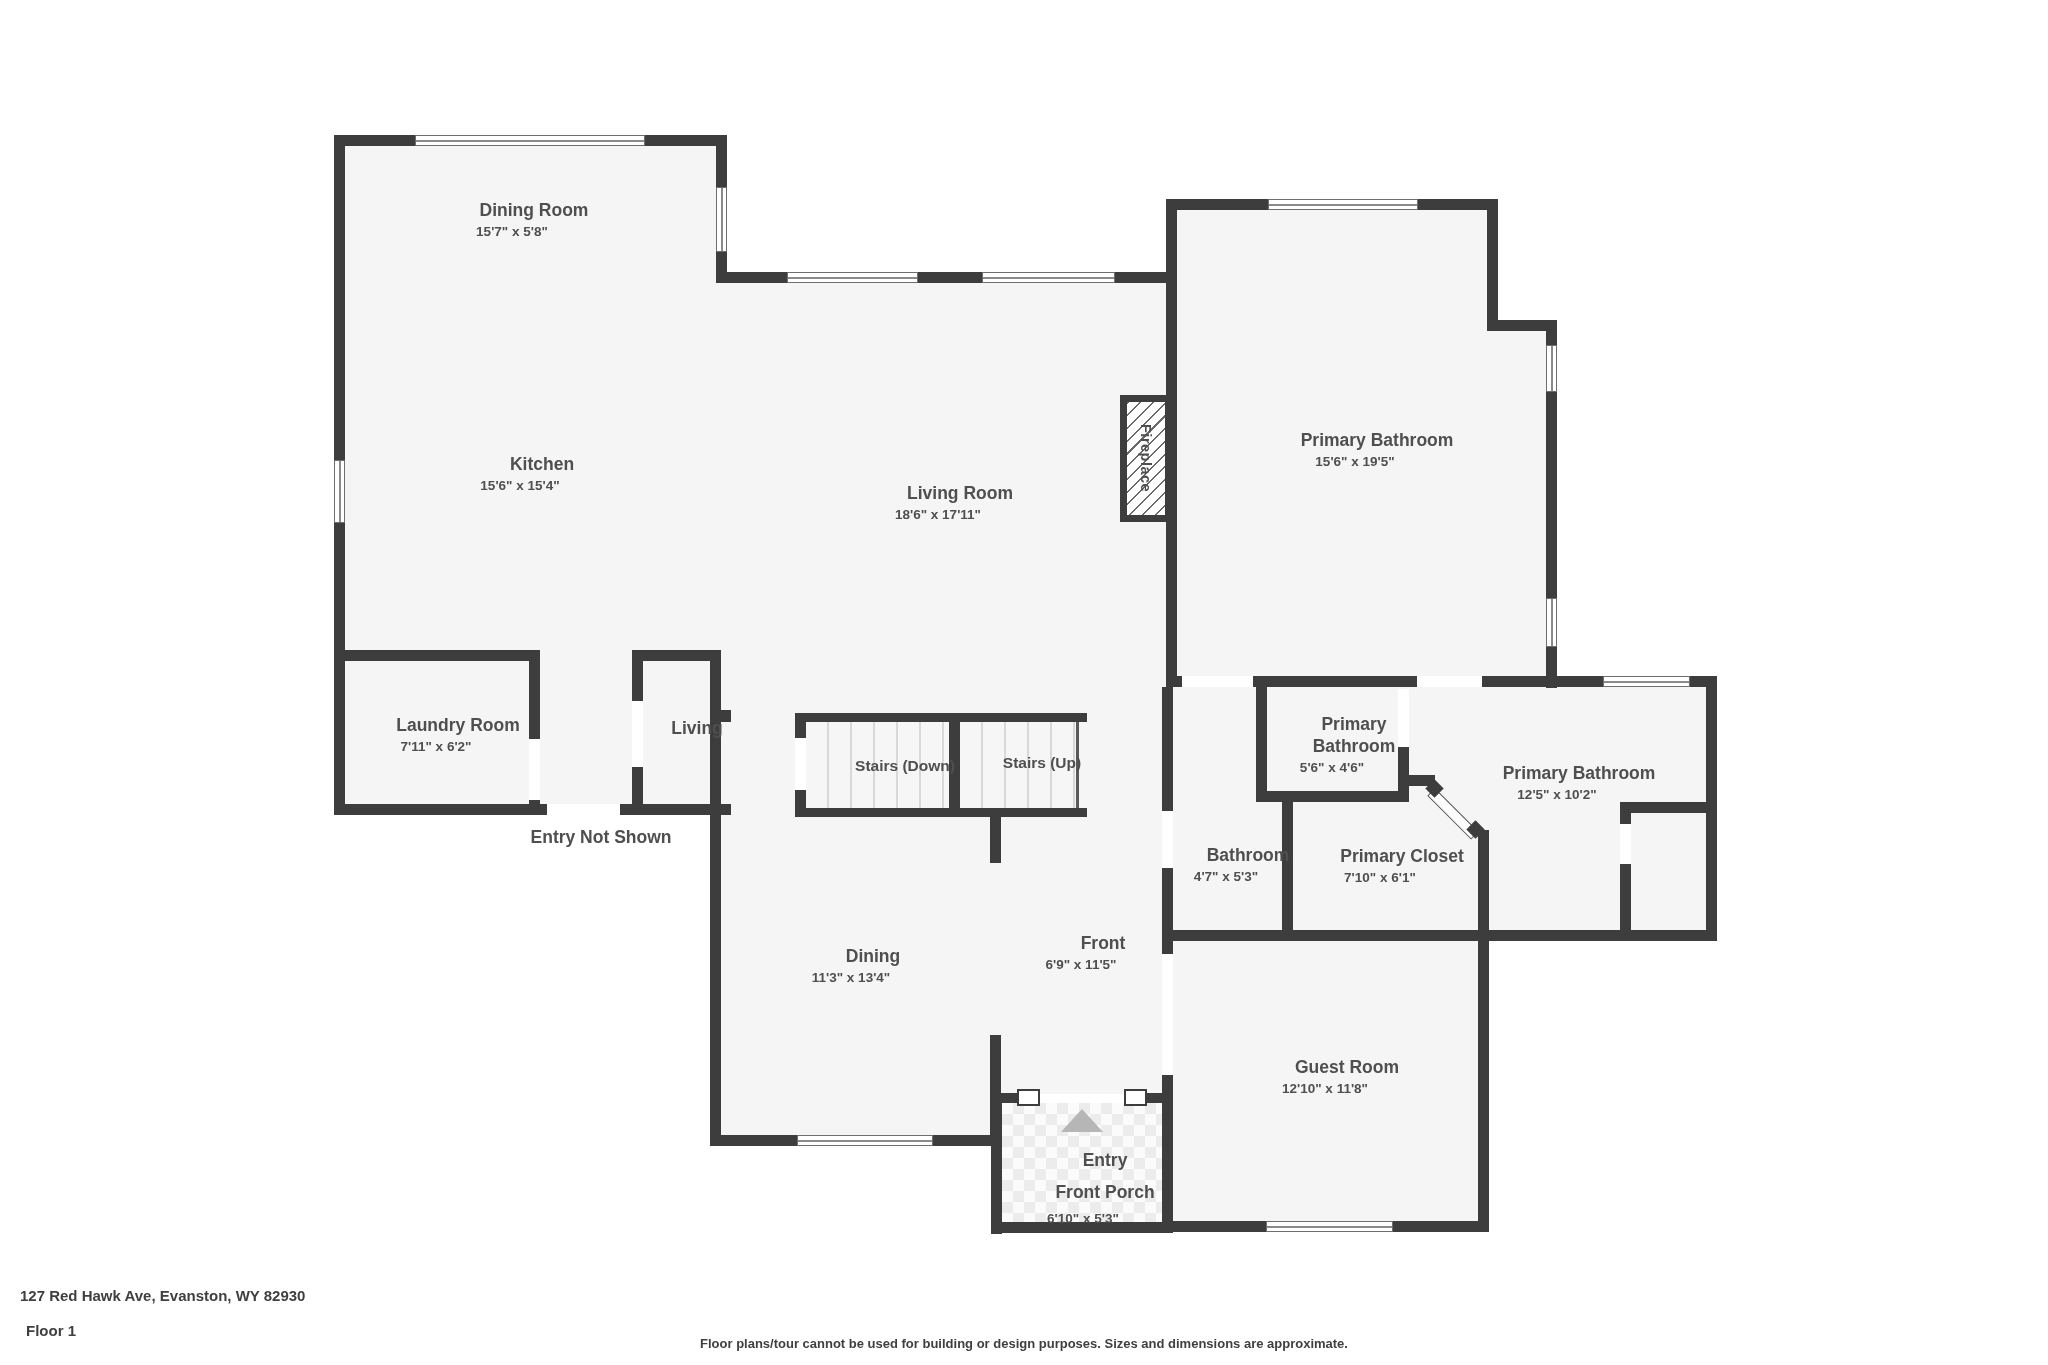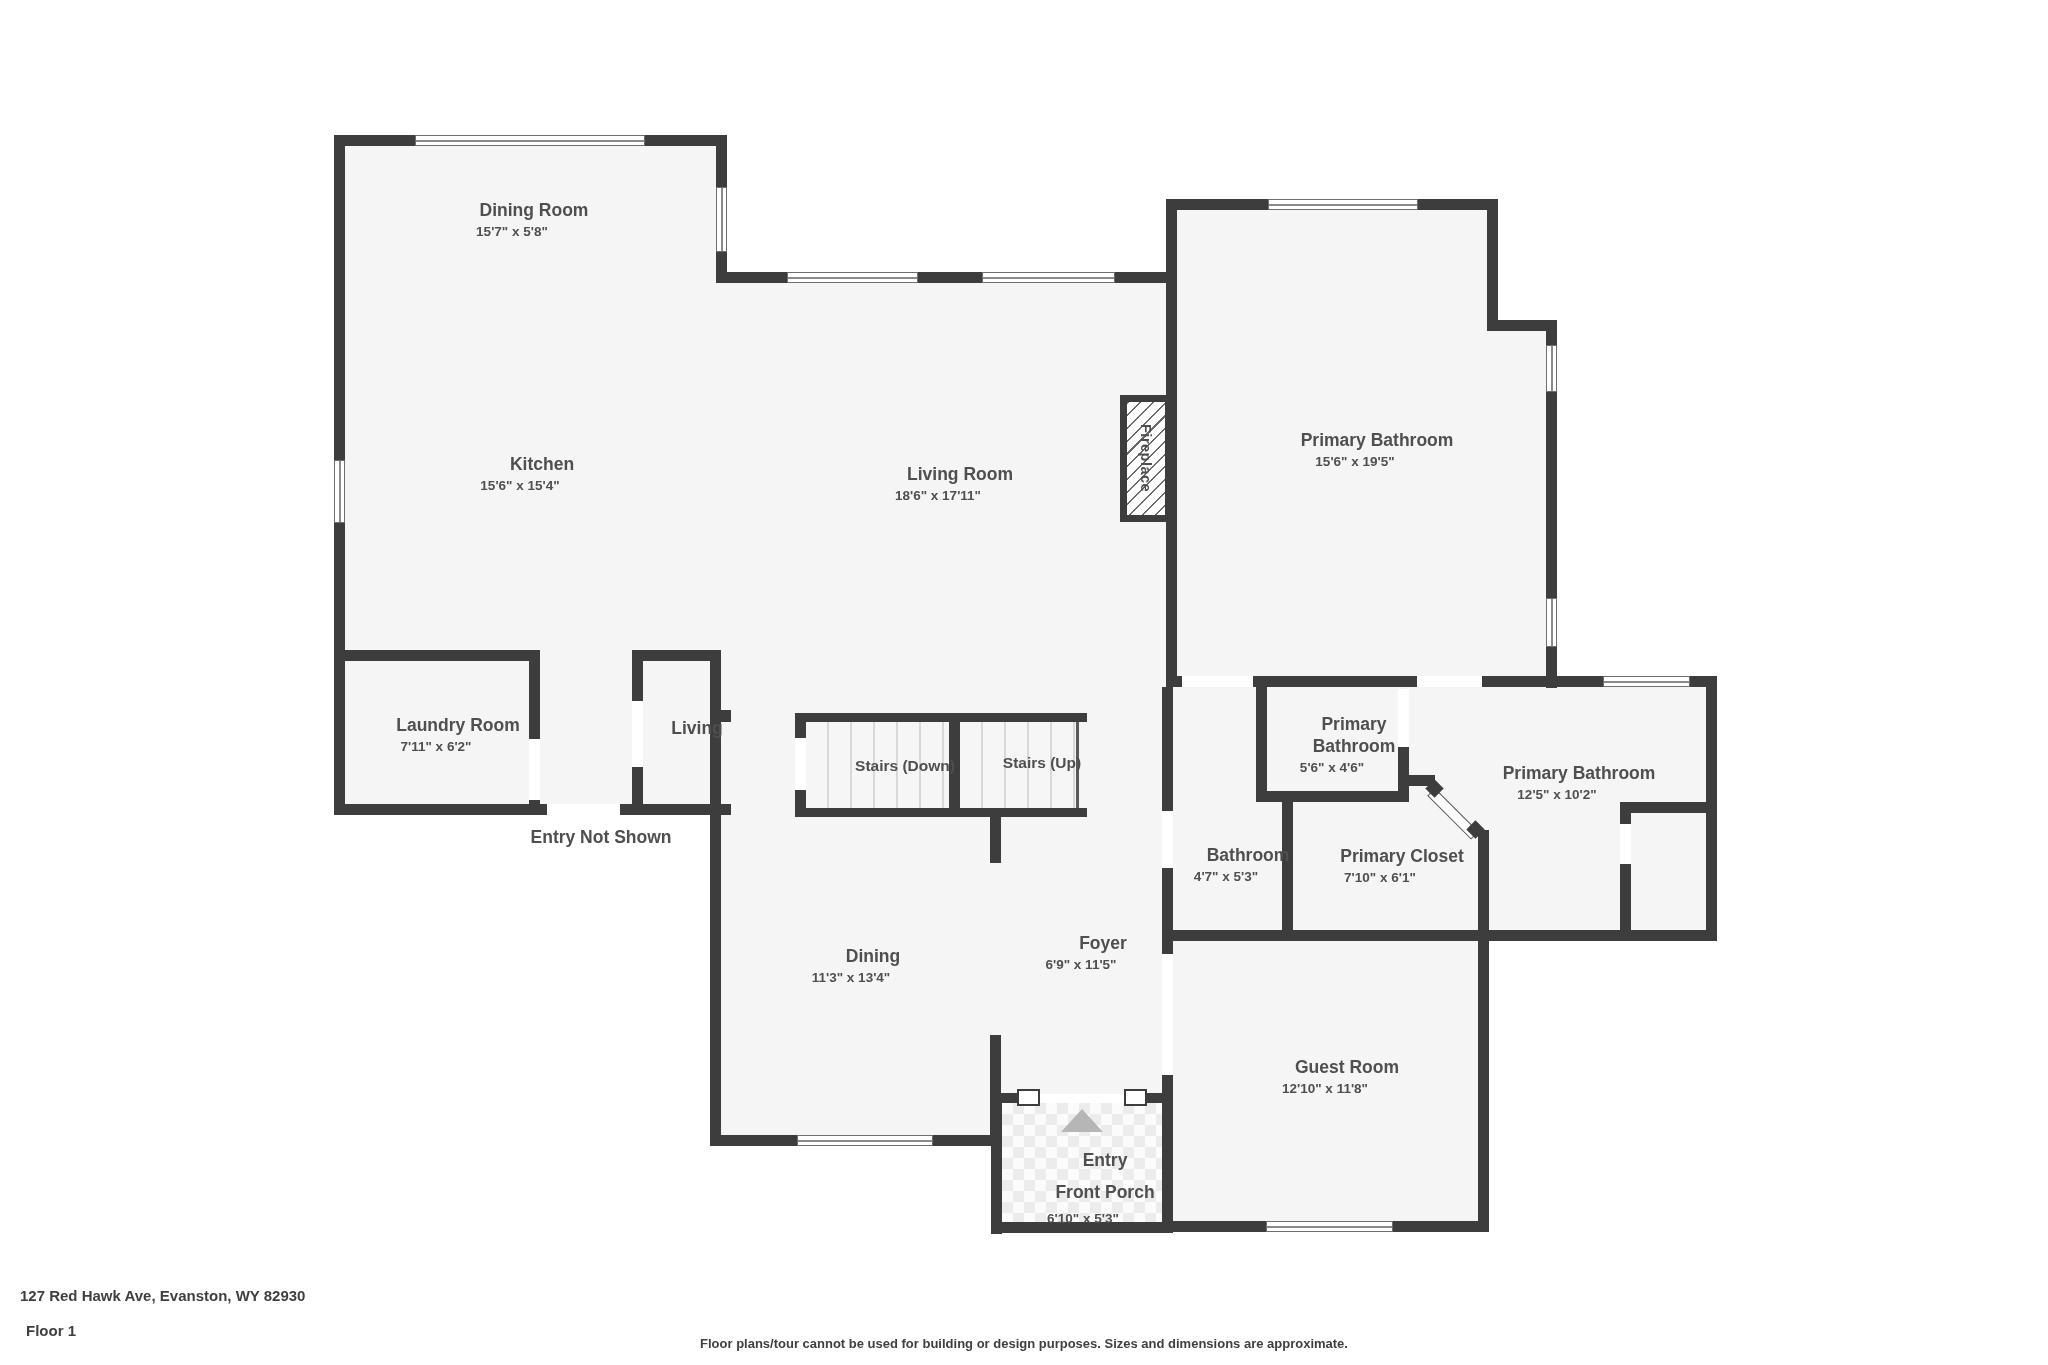--- a/index.html
+++ b/index.html
@@ -148,21 +148,21 @@
   </div>
 
   <div class="room-label" style="left:512px;top:220px;">
     <div class="room-name">Dining Room</div>
     <div class="room-dims">15'7" x 5'8"</div>
   </div>
   <div class="room-label" style="left:520px;top:474px;">
     <div class="room-name">Kitchen</div>
     <div class="room-dims">15'6" x 15'4"</div>
   </div>
-  <div class="room-label" style="left:938px;top:484px;">
+  <div class="room-label" style="left:938px;top:503px;">
     <div class="room-name">Living Room</div>
     <div class="room-dims">18'6" x 17'11"</div>
   </div>
   <div class="room-label" style="left:1355px;top:450px;">
     <div class="room-name">Primary Bathroom</div>
     <div class="room-dims">15'6" x 19'5"</div>
   </div>
   <div class="room-label" style="left:436px;top:735px;">
     <div class="room-name">Laundry Room</div>
     <div class="room-dims">7'11" x 6'2"</div>
@@ -191,21 +191,21 @@
   </div>
   <div class="room-label" style="left:1380px;top:866px;">
     <div class="room-name">Primary Closet</div>
     <div class="room-dims">7'10" x 6'1"</div>
   </div>
   <div class="room-label" style="left:851px;top:966px;">
     <div class="room-name">Dining</div>
     <div class="room-dims">11'3" x 13'4"</div>
   </div>
   <div class="room-label" style="left:1081px;top:953px;">
-    <div class="room-name">Foyer</div>
+    <div class="room-name">Front</div>
     <div class="room-dims">6'9" x 11'5"</div>
   </div>
   <div class="room-label" style="left:1325px;top:1077px;">
     <div class="room-name">Guest Room</div>
     <div class="room-dims">12'10" x 11'8"</div>
   </div>
   <div class="room-label" style="left:1083px;top:1186px;">
     <div class="room-name wide">Entry
 Front Porch</div>
     <div class="room-dims">6'10" x 5'3"</div>

